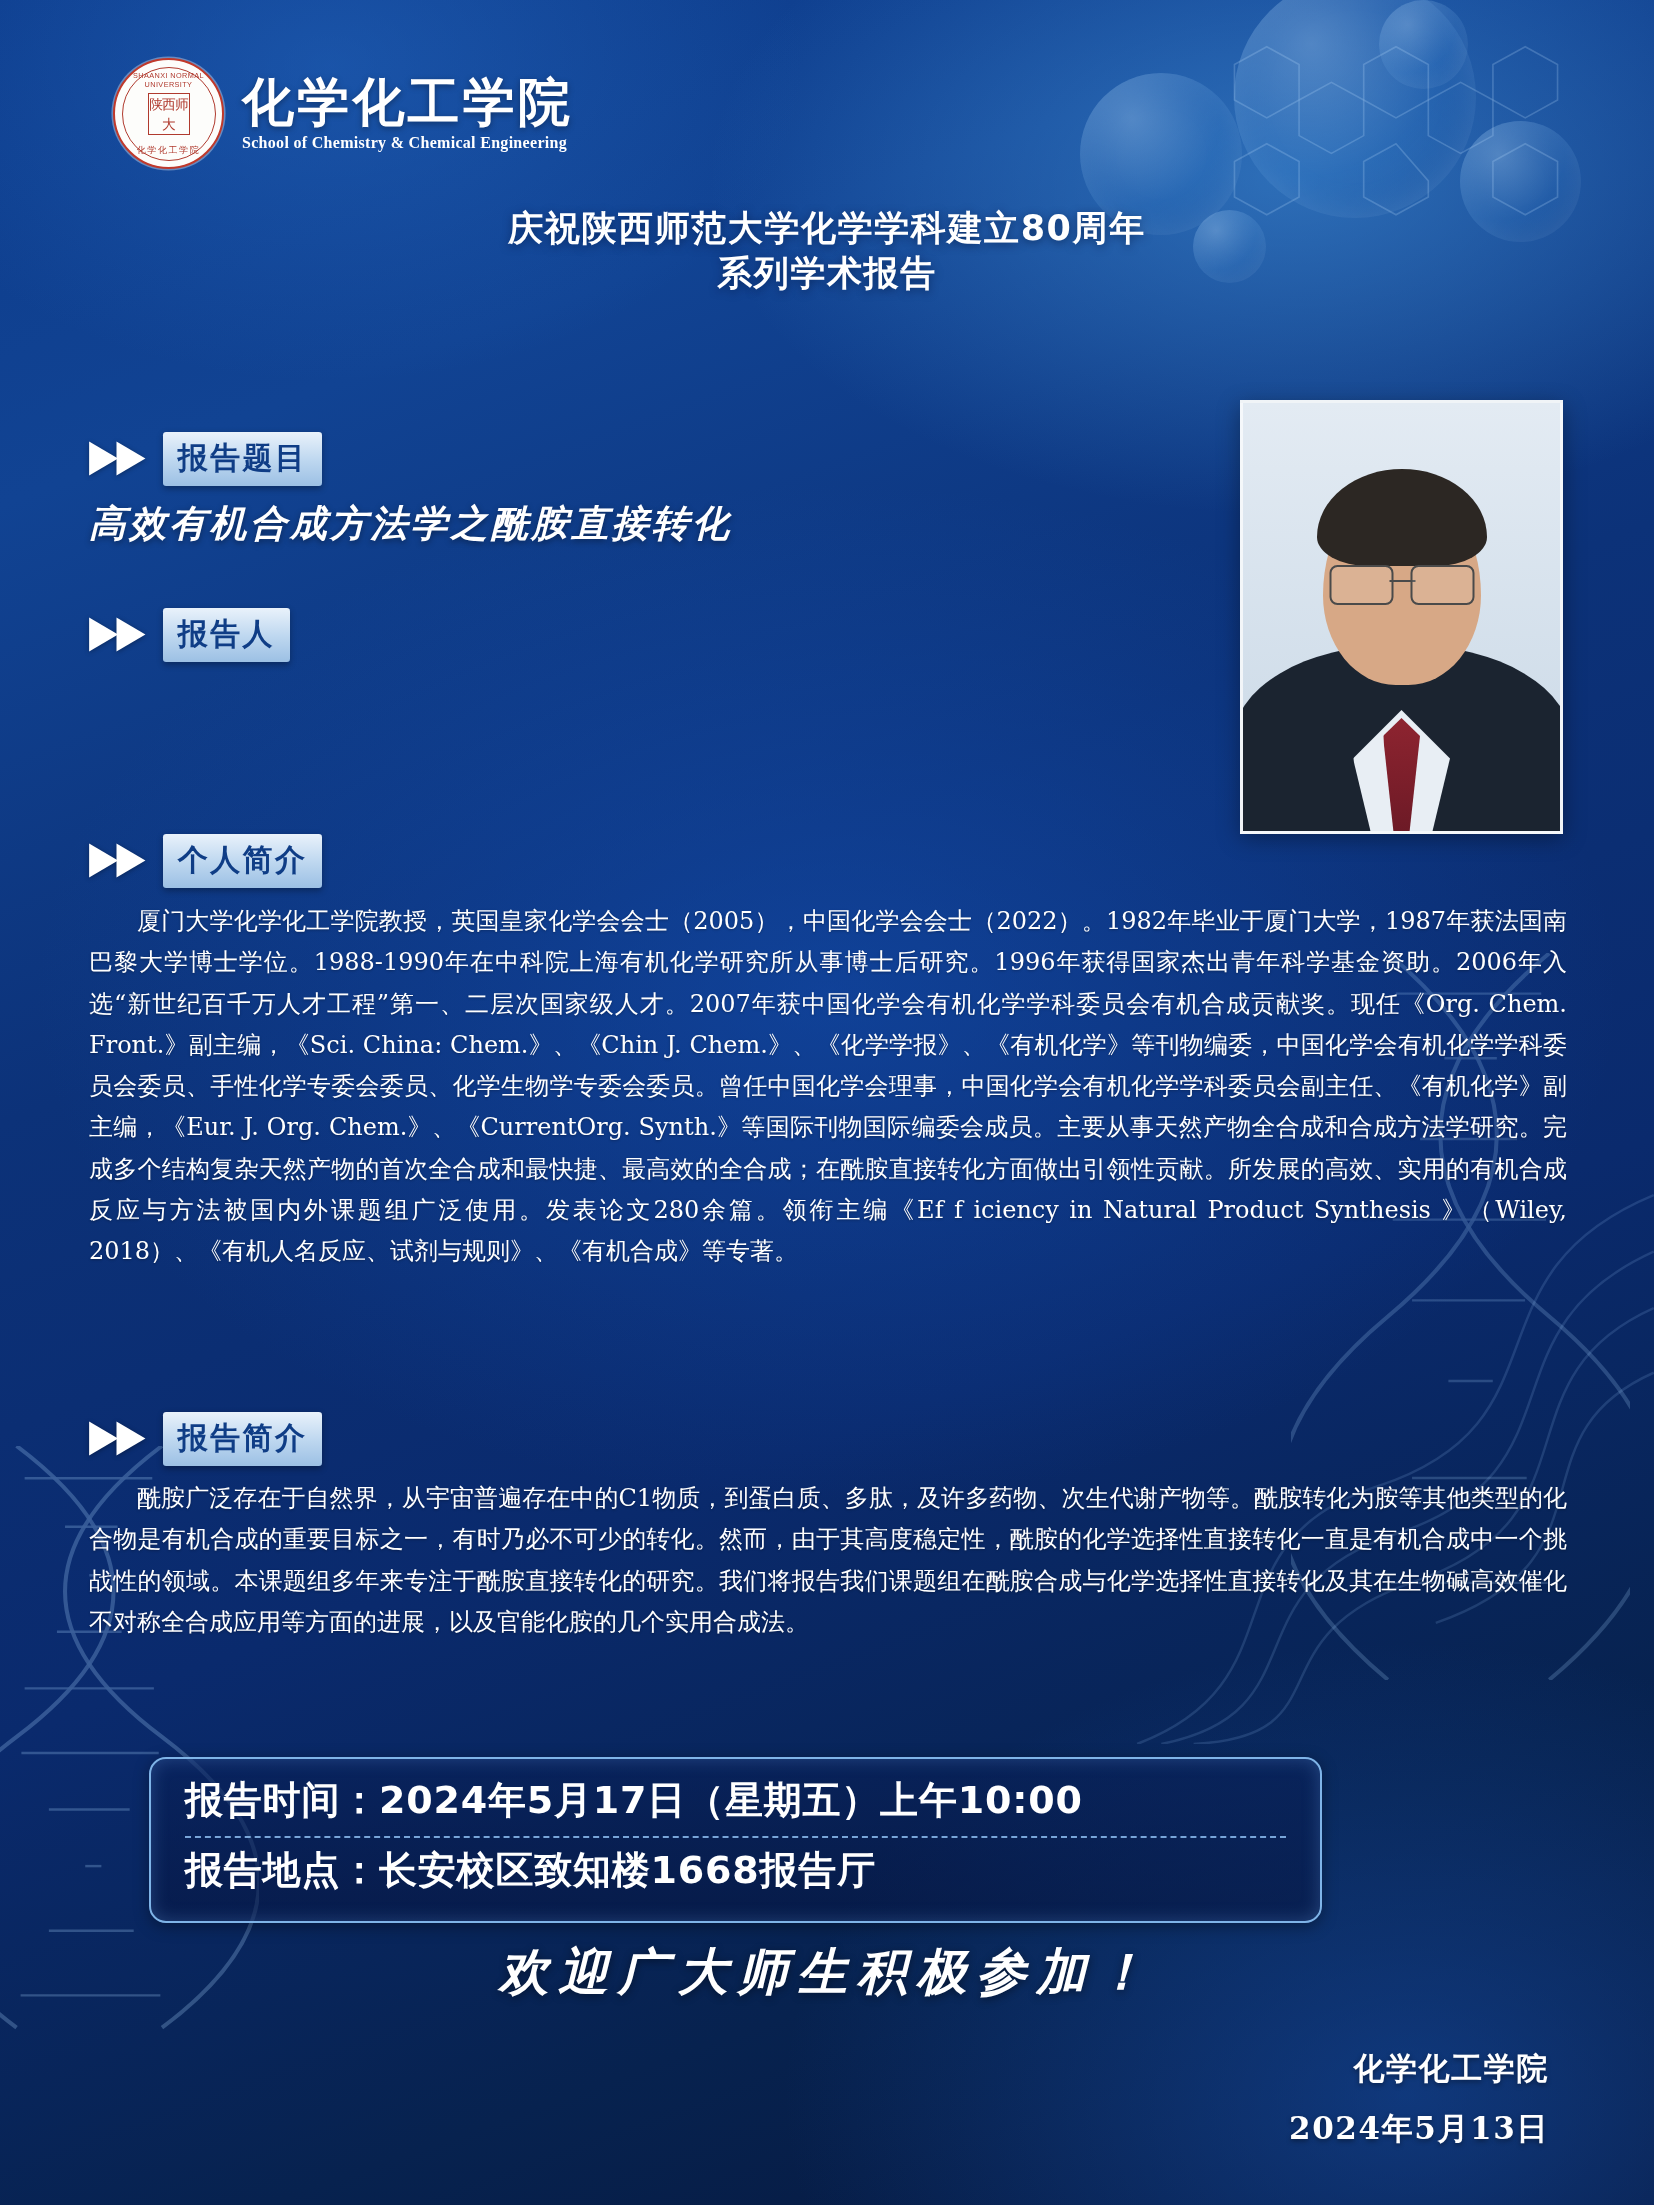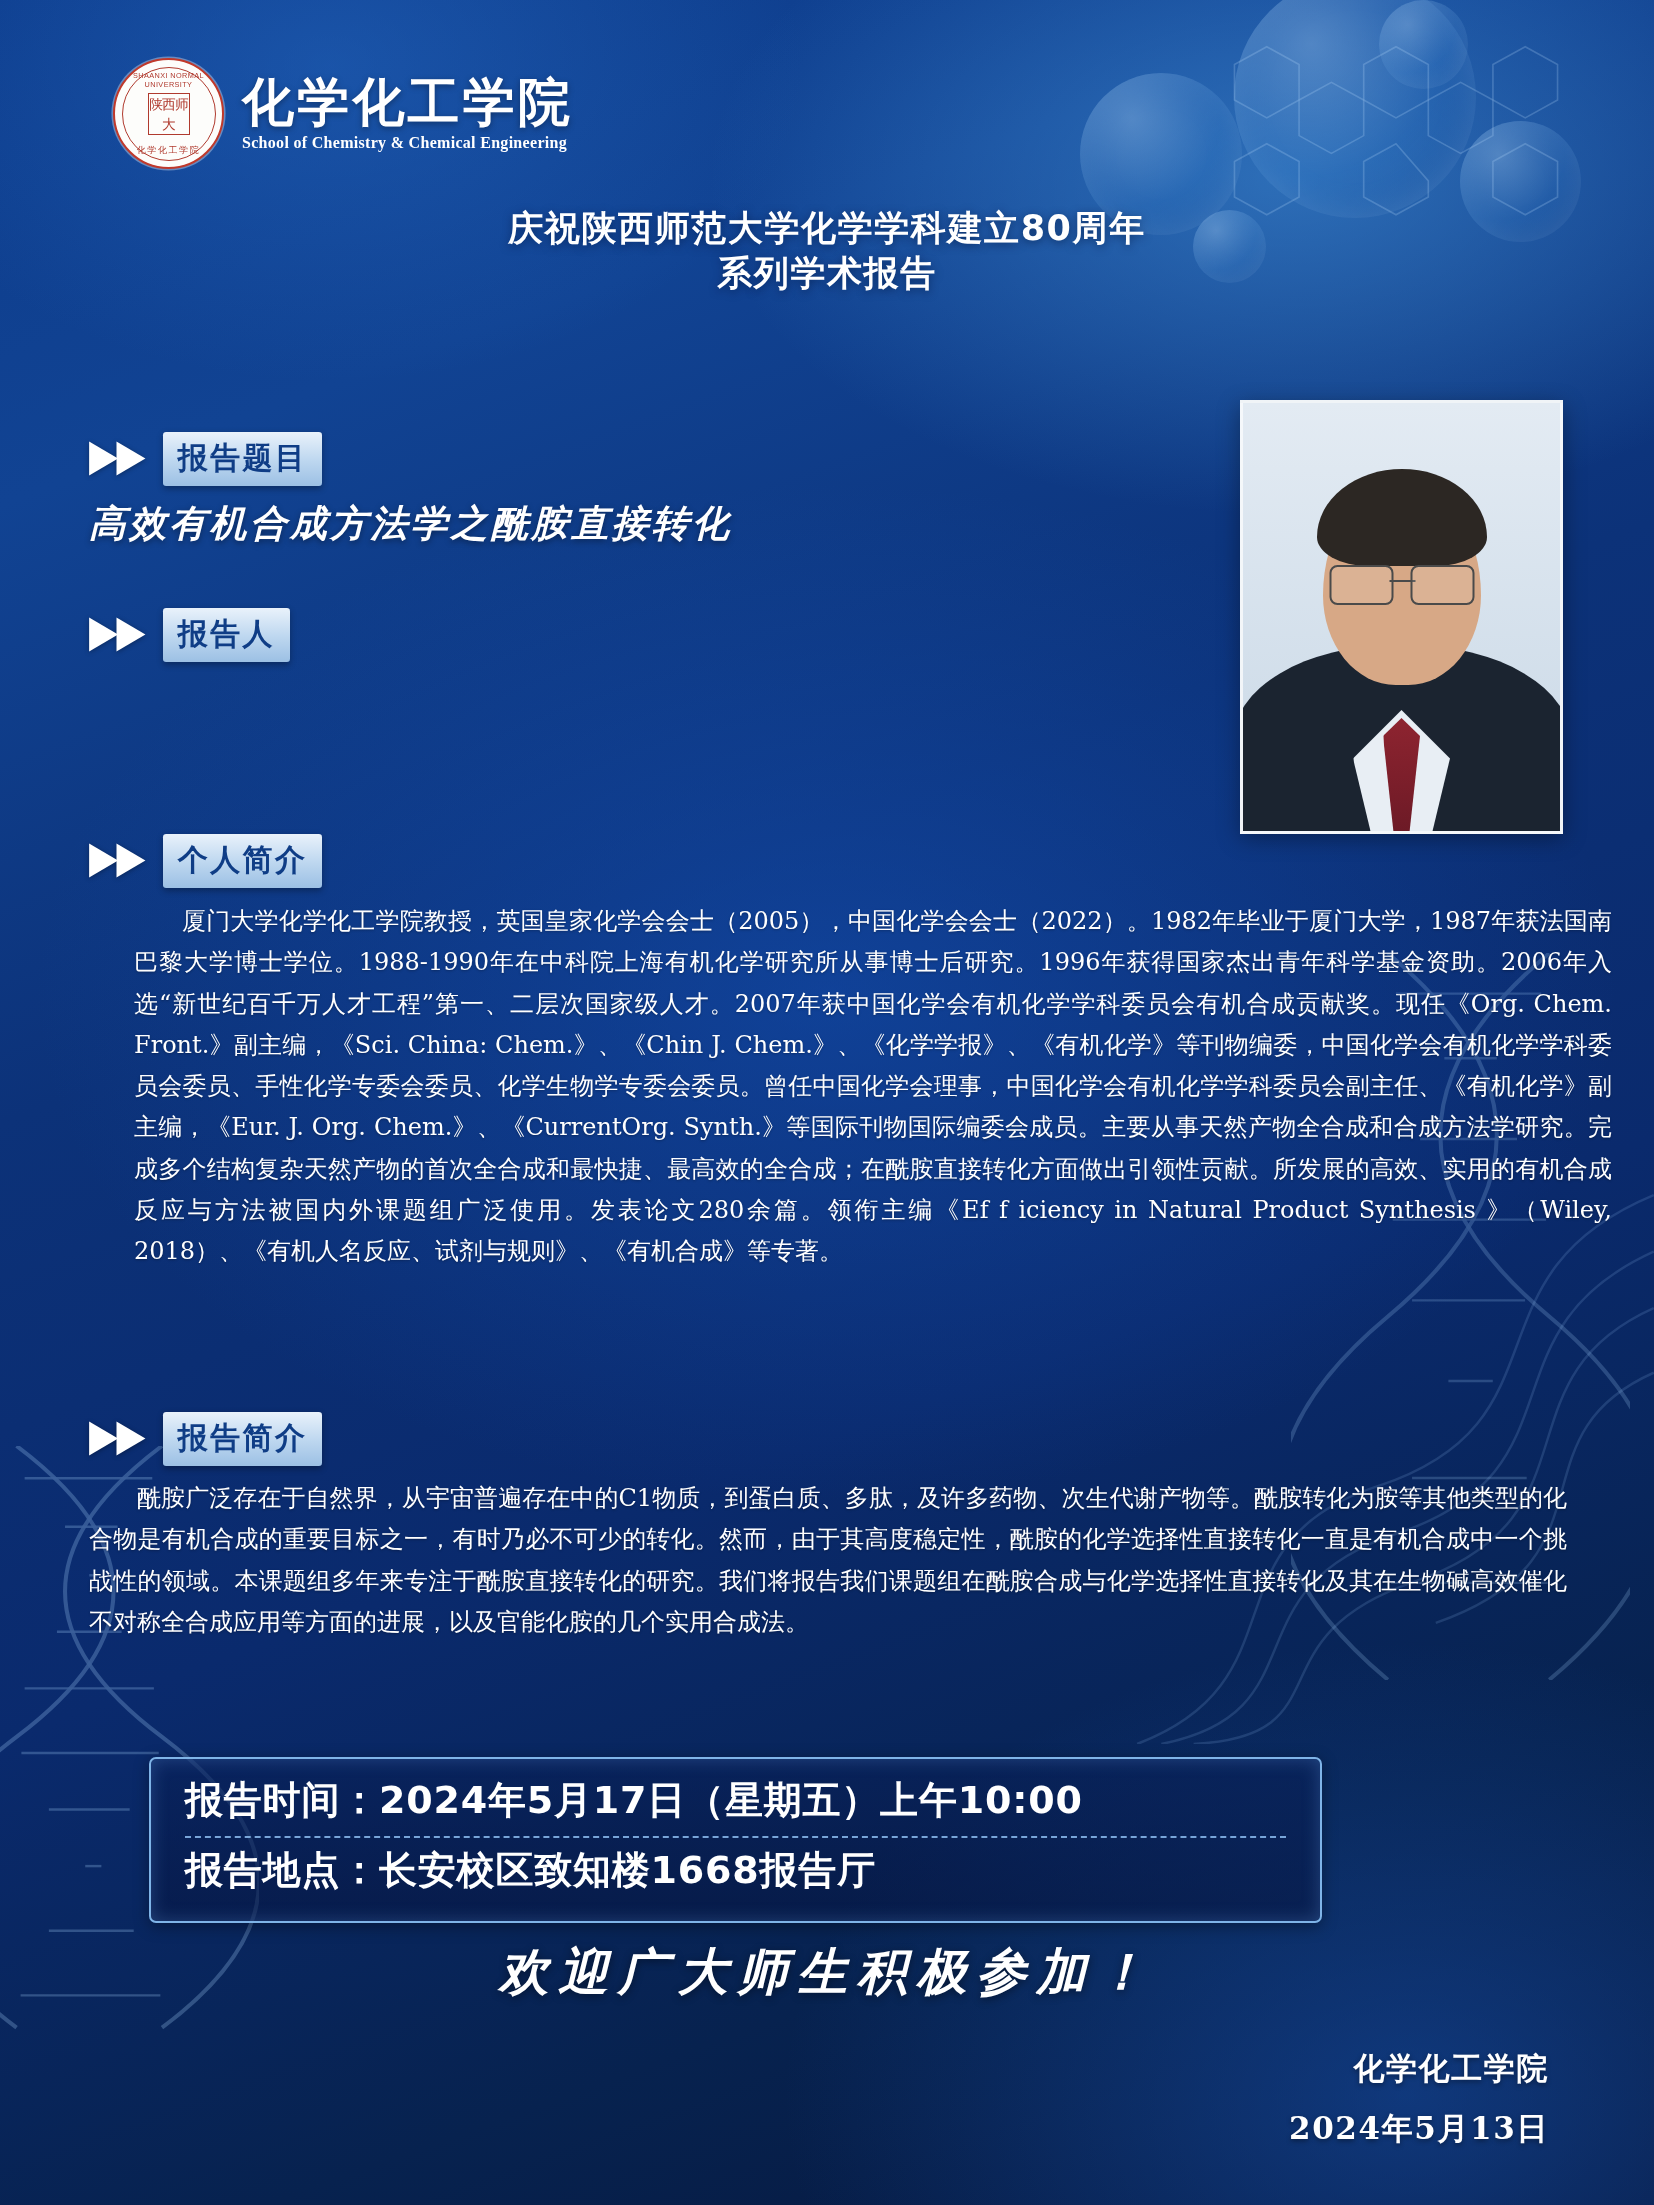--- a/index.html
+++ b/index.html
@@ -281,21 +281,21 @@
   .para p { margin: 0; text-indent: 2em; }
 
   
   .infobox {
     position: absolute;
     left: 149px;
     top: 1757px;
     width: 1173px;
     height: 166px;
     border: 2.4px solid #7fb4e8;
-    border-radius: 7px;
+    border-radius: 17px;
     background: linear-gradient(180deg, rgba(8,32,88,0.62), rgba(6,22,66,0.62));
     box-shadow: 0 0 18px rgba(120,180,255,0.25) inset, 0 3.2px 14.5px rgba(0,0,0,0.35);
     box-sizing: border-box;
     padding: 18px 34px;
   }
   .infobox .row {
     font-family: "DejaVu Sans", sans-serif;
     font-weight: bold;
     font-size: 38px;
     color: #ffffff;
@@ -463,21 +463,21 @@
 
   <div class="section-head" style="top: 834px; text-align: center;">
     <span class="arrows">
       <svg width="63" height="37" viewBox="0 0 78 46">
         <polygon points="0,2 36,23 0,44" fill="#ffffff"></polygon>
         <polygon points="34,2 70,23 34,44" fill="#ffffff"></polygon>
       </svg>
     </span>
     <span class="tag">个人简介</span>
   </div>
-  <div class="para" style="top: 901px; margin-left: 45px;">
+  <div class="para" style="top: 901px;">
     <p>厦门大学化学化工学院教授，英国皇家化学会会士（2005），中国化学会会士（2022）。1982年毕业于厦门大学，1987年获法国南巴黎大学博士学位。1988-1990年在中科院上海有机化学研究所从事博士后研究。1996年获得国家杰出青年科学基金资助。2006年入选“新世纪百千万人才工程”第一、二层次国家级人才。2007年获中国化学会有机化学学科委员会有机合成贡献奖。现任《Org. Chem. Front.》副主编，《Sci. China: Chem.》、《Chin J. Chem.》、《化学学报》、《有机化学》等刊物编委，中国化学会有机化学学科委员会委员、手性化学专委会委员、化学生物学专委会委员。曾任中国化学会理事，中国化学会有机化学学科委员会副主任、《有机化学》副主编，《Eur. J. Org. Chem.》、《CurrentOrg. Synth.》等国际刊物国际编委会成员。主要从事天然产物全合成和合成方法学研究。完成多个结构复杂天然产物的首次全合成和最快捷、最高效的全合成；在酰胺直接转化方面做出引领性贡献。所发展的高效、实用的有机合成反应与方法被国内外课题组广泛使用。发表论文280余篇。领衔主编《Ef f iciency in Natural Product Synthesis 》（Wiley, 2018）、《有机人名反应、试剂与规则》、《有机合成》等专著。</p>
   </div>
 
   <div class="section-head" style="top: 1412px;">
     <span class="arrows">
       <svg width="63" height="37" viewBox="0 0 78 46">
         <polygon points="0,2 36,23 0,44" fill="#ffffff"></polygon>
         <polygon points="34,2 70,23 34,44" fill="#ffffff"></polygon>
       </svg>
     </span>

